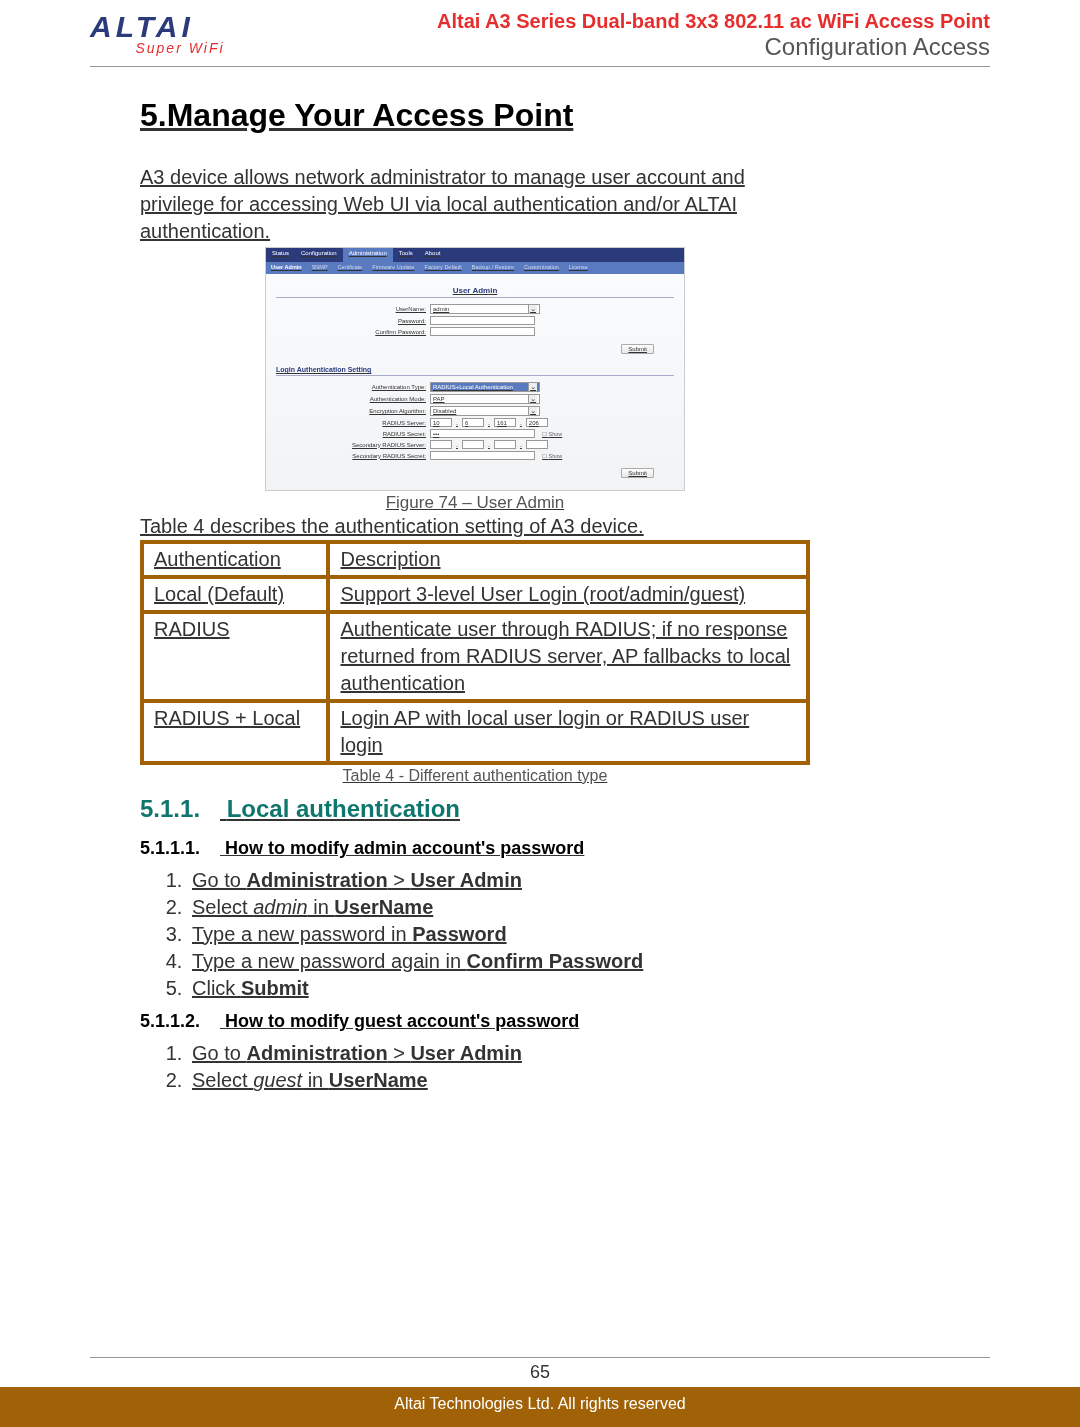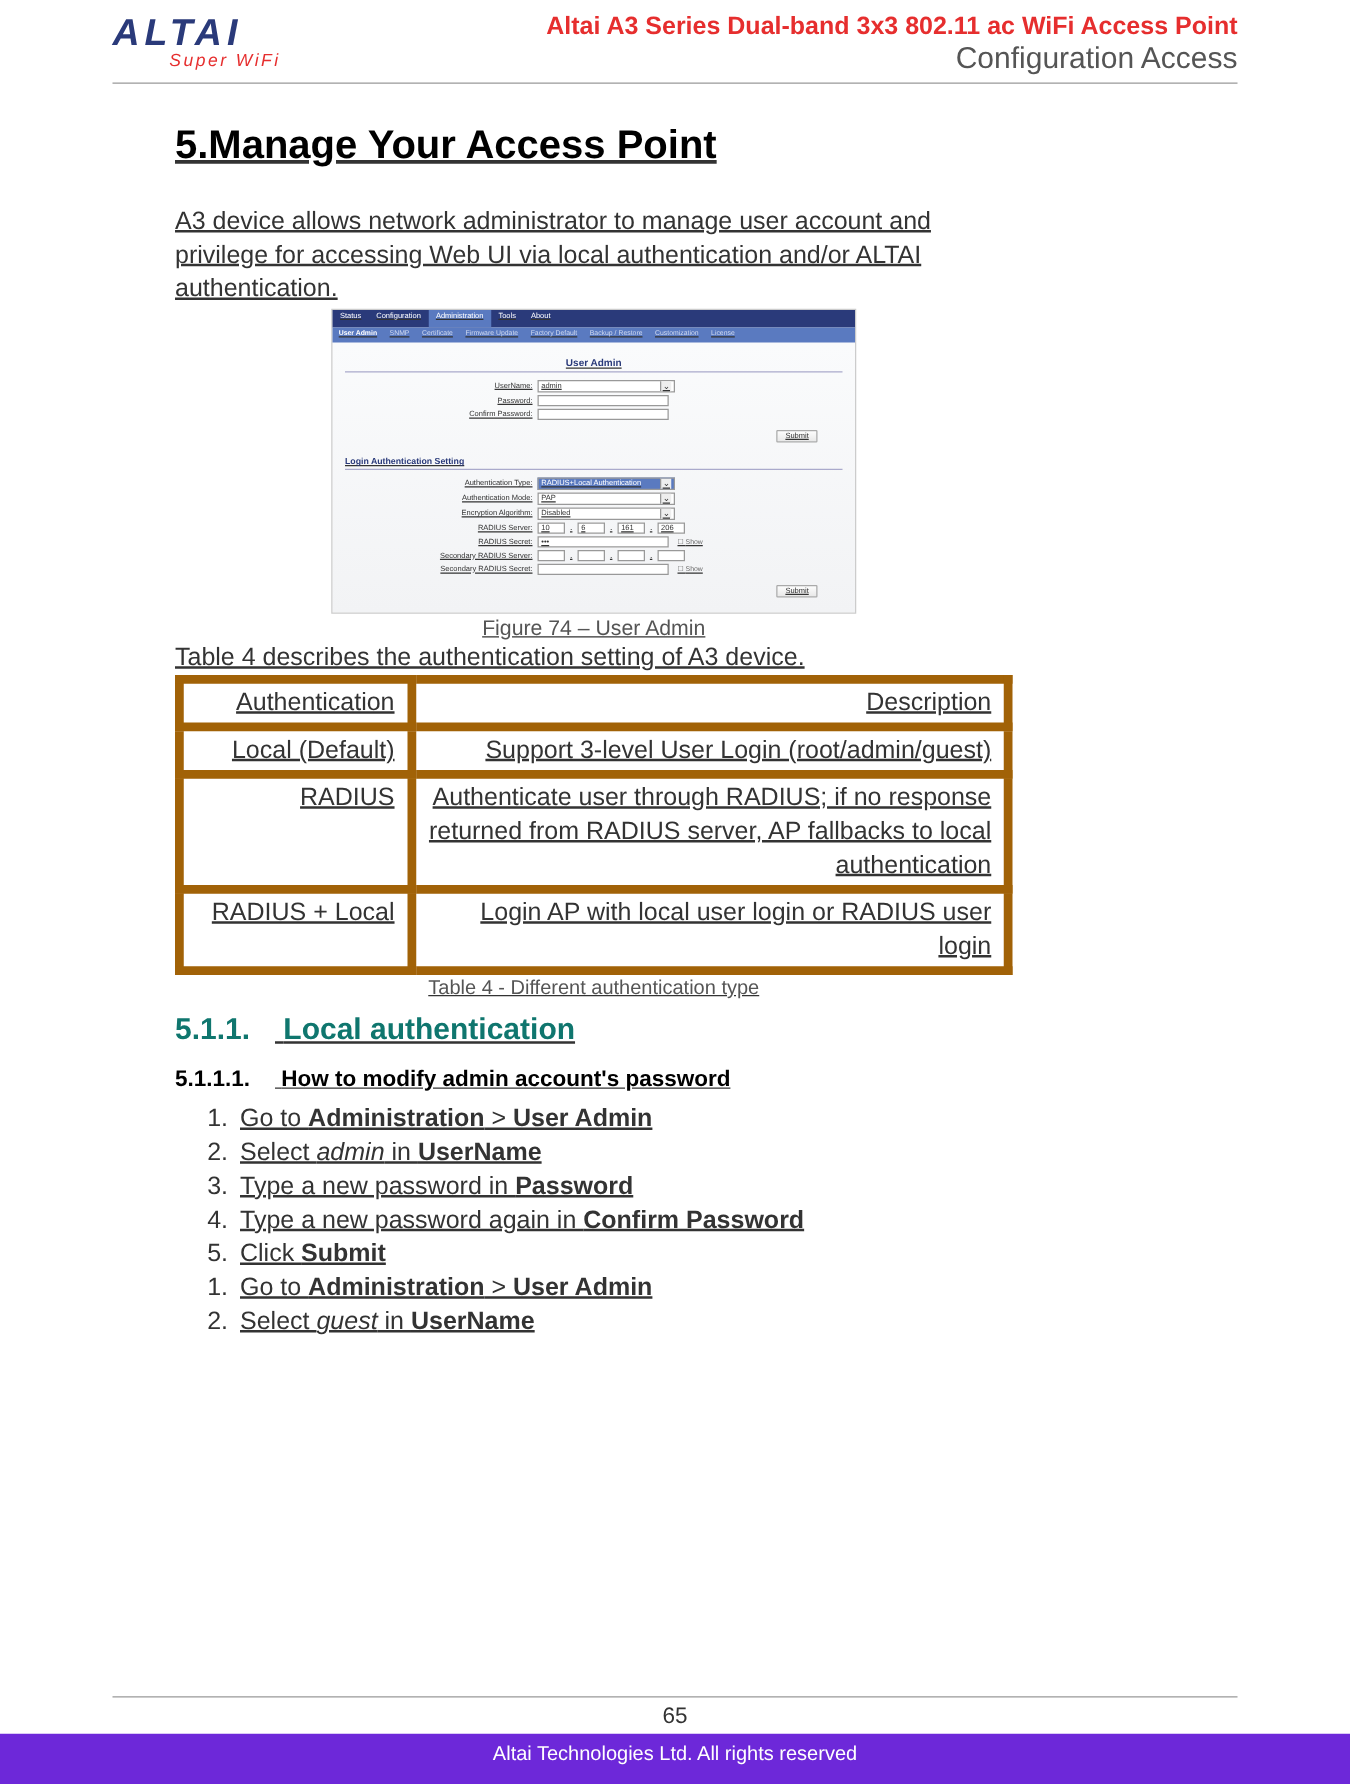--- a/index.html
+++ b/index.html
@@ -189,25 +189,24 @@
     p.table-desc {
       font-size: 20px;
       margin-bottom: 2px;
     }
     table.auth {
       border-collapse: collapse;
       width: 100%;
       font-size: 20px;
     }
     table.auth td {
-      border: 7px solid #a16207;
+      border: 4px solid #a16207;
       padding: 2px 10px;
       vertical-align: top;
       line-height: 1.35;
-      text-align: right;
     }
     table.auth td:first-child { width: 28%; }
     .table-caption {
       text-align: center;
       font-size: 16px;
       color: #555;
       margin: 2px 0 8px 0;
     }
     ol.steps {
       list-style: decimal;
@@ -228,21 +227,21 @@
       border: none;
       border-top: 1px solid #999;
       margin: 0 90px;
     }
     .page-num {
       text-align: center;
       font-size: 18px;
       padding: 4px 16px;
     }
     .footer-bar {
-      background: #6d28d9;
+      background: #a16207;
       color: #fff;
       text-align: center;
       font-size: 16px;
       padding: 8px 0 14px 0;
     }
     .h-num { display:inline-block; min-width: 80px; }
   </style>
 </head>
 <body>
 
@@ -384,20 +383,21 @@
 
   <h4><span class="h-num">5.1.1.1.</span> <span>How to modify admin account's password</span></h4>
   <ol class="steps">
     <li><span>Go to </span><span class="bold">Administration</span><span> &gt; </span><span class="bold">User Admin</span></li>
     <li><span>Select </span><span class="ital">admin</span><span> in </span><span class="bold">UserName</span></li>
     <li><span>Type a new password in </span><span class="bold">Password</span></li>
     <li><span>Type a new password again in </span><span class="bold">Confirm Password</span></li>
     <li><span>Click </span><span class="bold">Submit</span></li>
   </ol>
 
+  <h4><span class="h-num">5.1.1.2.</span> <span>How to modify guest account's password</span></h4>
   <ol class="steps">
     <li><span>Go to </span><span class="bold">Administration</span><span> &gt; </span><span class="bold">User Admin</span></li>
     <li><span>Select </span><span class="ital">guest</span><span> in </span><span class="bold">UserName</span></li>
   </ol>
 </div>
 
 <div class="footer">
   <hr class="footer-rule">
   <div class="page-num">65</div>
   <div class="footer-bar">Altai Technologies Ltd. All rights reserved</div>

